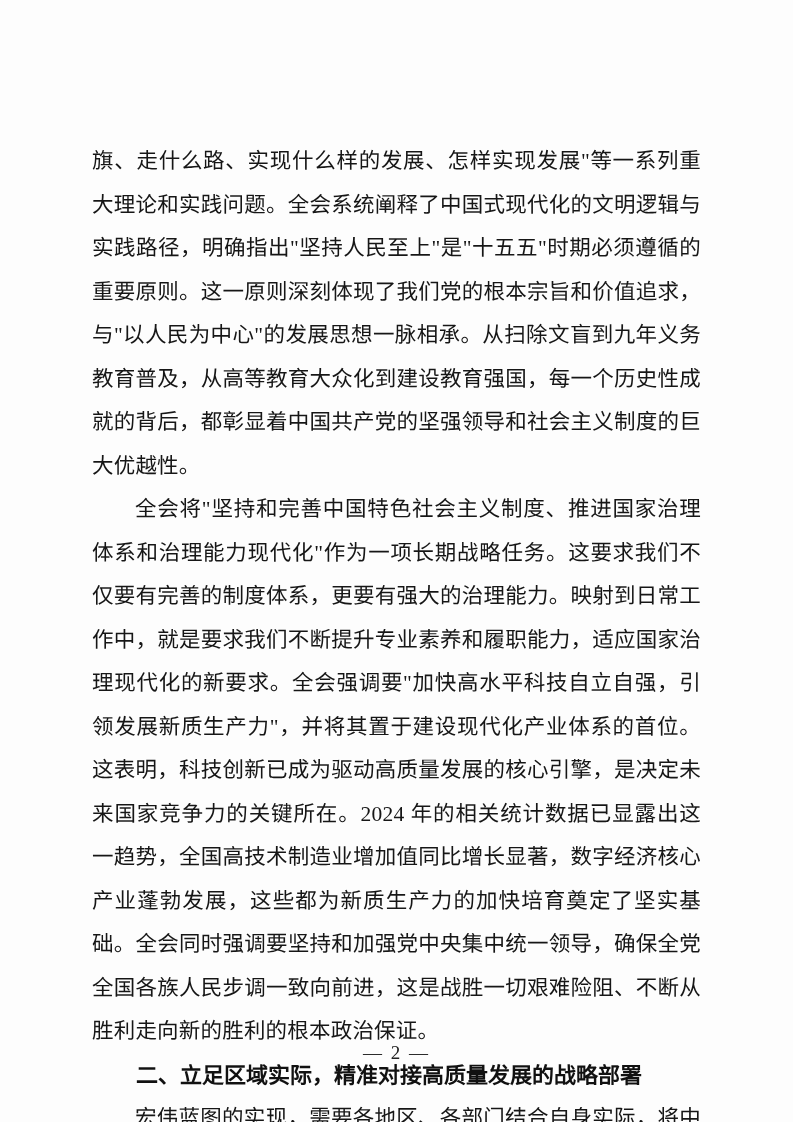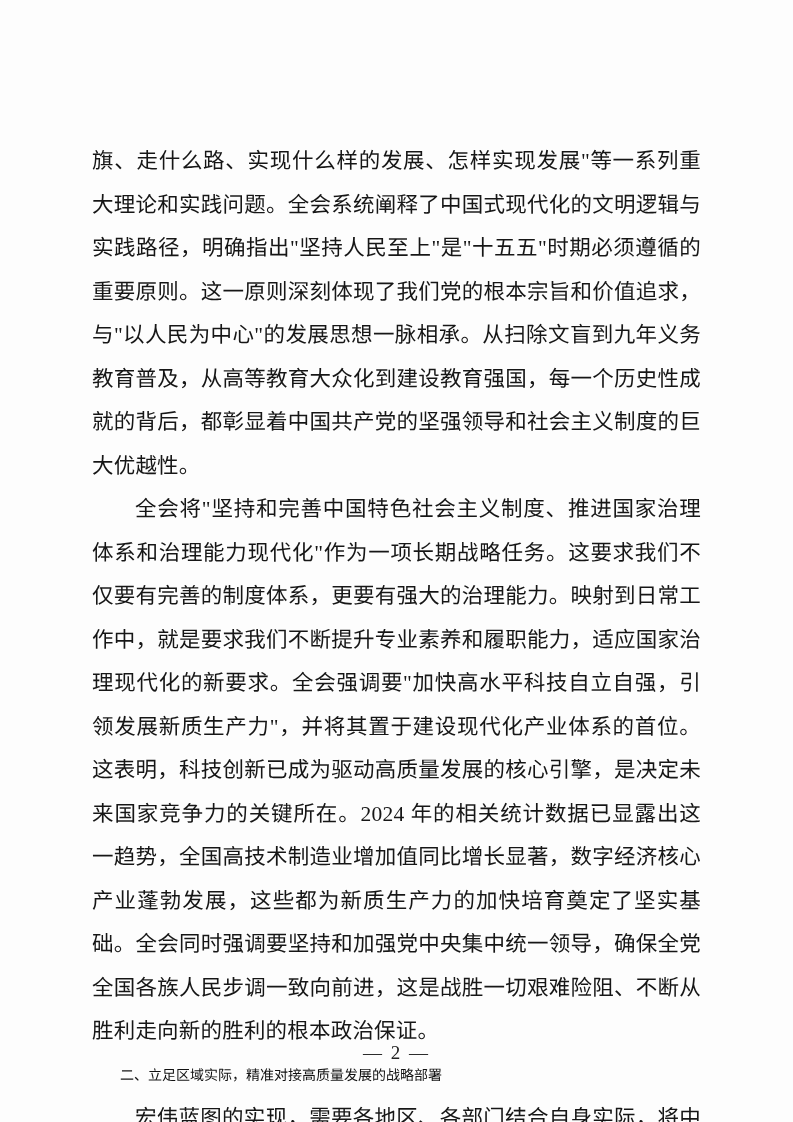--- a/index.html
+++ b/index.html
@@ -32,23 +32,23 @@
     letter-spacing: 0.2px;
     text-align: justify;
     text-justify: inter-ideograph;
     margin: 0;
     color: #161616;
   }
   .para.indent {
     text-indent: 2em;
   }
   .heading {
-    font-size: 14px;
+    font-size: 22px;
     line-height: 43.5px;
-    font-weight: normal;
+    font-weight: bold;
     text-indent: 2em;
     margin: 0;
     font-family: "Liberation Sans", "DejaVu Sans", sans-serif;
     color: #111111;
   }
   .footer {
     position: absolute;
     left: 0;
     right: 0;
     bottom: 58px;

